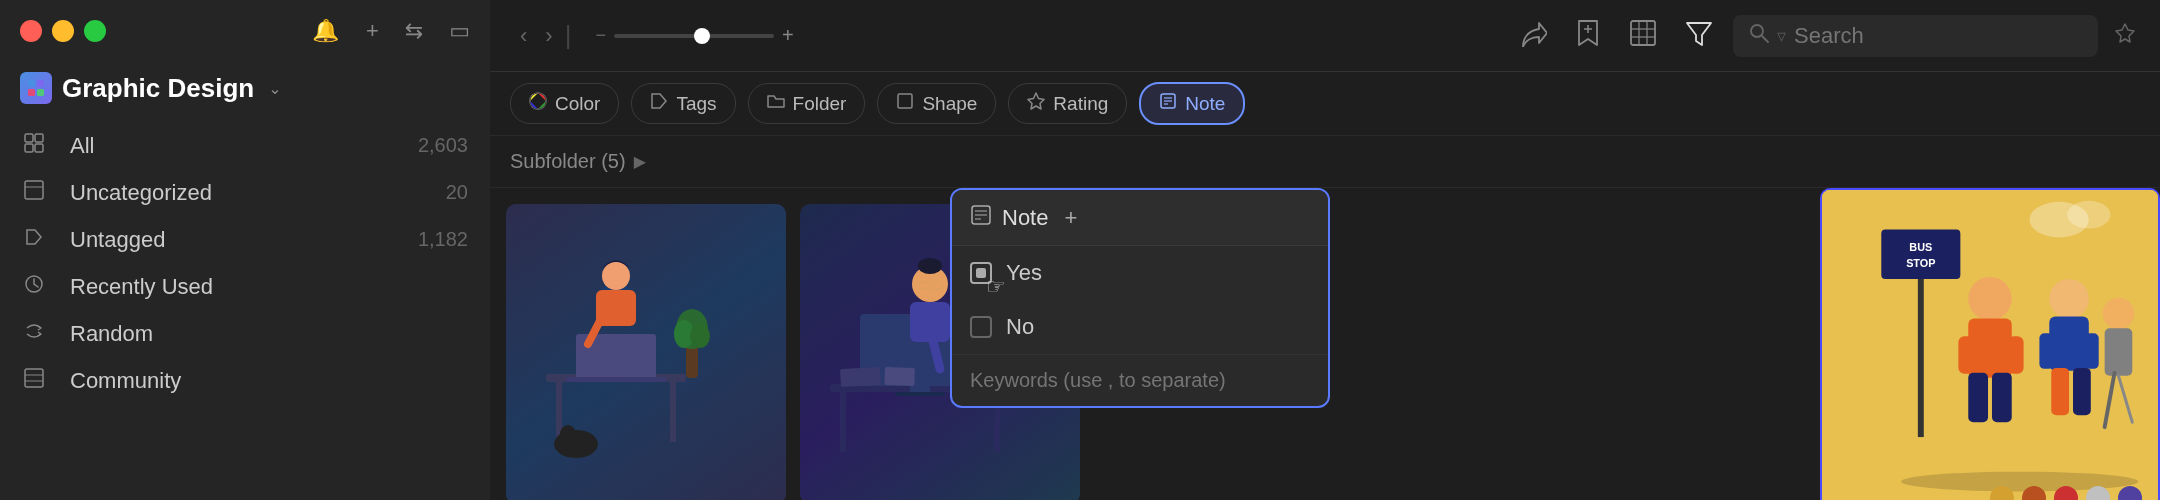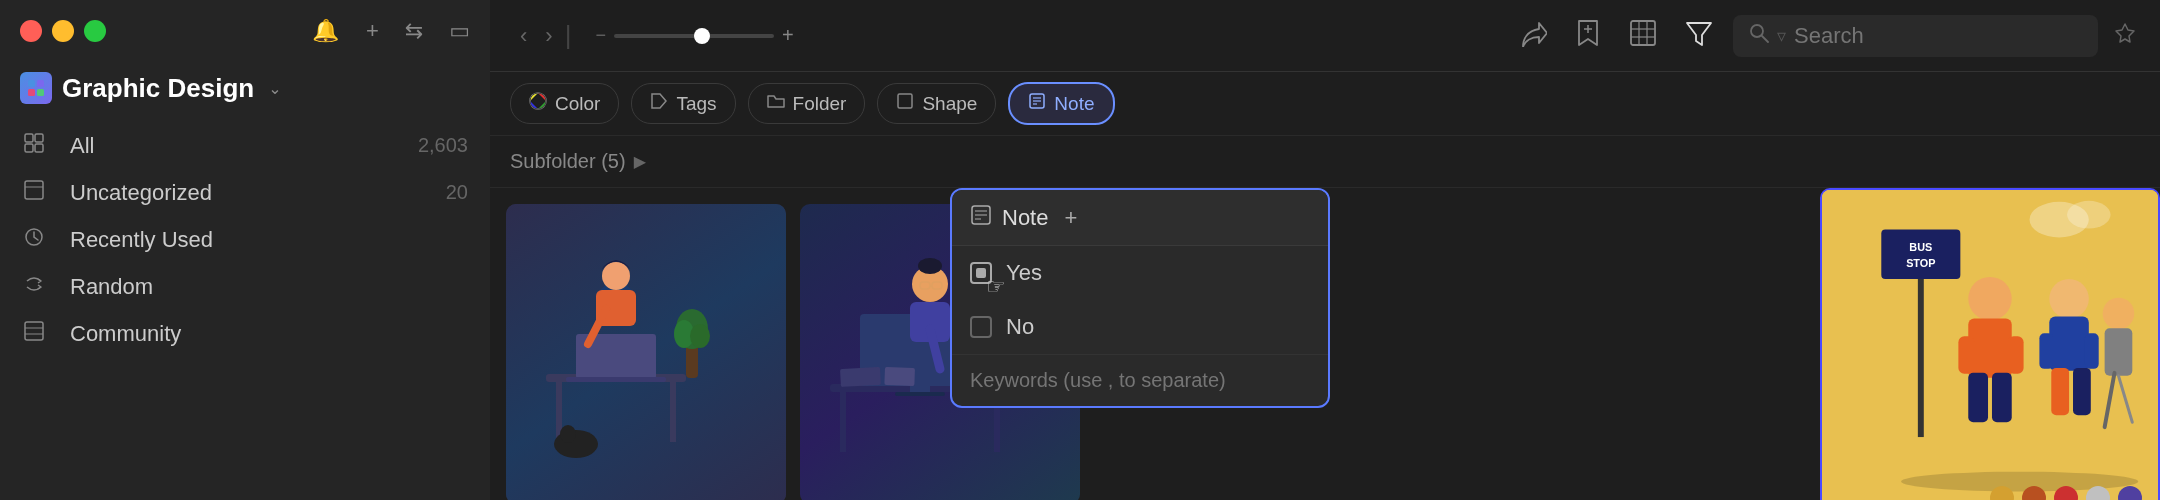--- a/index.html
+++ b/index.html
@@ -459,20 +459,31 @@
           <svg width="22" height="22" viewBox="0 0 22 22" fill="none">
             <rect x="2" y="2" width="18" height="18" rx="2" fill="none" stroke="#888" stroke-width="1.5"></rect>
             <line x1="2" y1="8" x2="20" y2="8" stroke="#888" stroke-width="1"></line>
           </svg>
         </span>
         <span class="nav-item-label">Uncategorized</span>
       </div>
       <span class="nav-item-count">20</span>
     </div>
 
+    <div class="nav-item">
+      <div class="nav-item-left">
+        <span class="nav-icon">
+          <svg width="22" height="22" viewBox="0 0 22 22" fill="none">
+            <path d="M4 4 L12 4 L18 11 L12 18 L4 18 Z" fill="none" stroke="#888" stroke-width="1.5"></path>
+          </svg>
+        </span>
+        <span class="nav-item-label">Untagged</span>
+      </div>
+      <span class="nav-item-count">1,182</span>
+    </div>
 
     <div class="nav-item">
       <div class="nav-item-left">
         <span class="nav-icon">
           <svg width="22" height="22" viewBox="0 0 22 22" fill="none">
             <circle cx="11" cy="11" r="8" fill="none" stroke="#888" stroke-width="1.5"></circle>
             <polyline points="11,6 11,11 15,14" fill="none" stroke="#888" stroke-width="1.5" stroke-linecap="round"></polyline>
           </svg>
         </span>
         <span class="nav-item-label">Recently Used</span>
@@ -611,20 +622,28 @@
 
     <button class="filter-btn">
       <span>
         <svg width="18" height="18" viewBox="0 0 18 18" fill="none">
           <rect x="2" y="2" width="14" height="14" rx="1.5" stroke="#888" stroke-width="1.5"></rect>
         </svg>
       </span>
       <span>Shape</span>
     </button>
 
+    <button class="filter-btn">
+      <span>
+        <svg width="18" height="18" viewBox="0 0 18 18" fill="none">
+          <polygon points="9,1 11.5,6.5 17,7.5 13,11.5 14,17 9,14 4,17 5,11.5 1,7.5 6.5,6.5" stroke="#888" stroke-width="1.5" stroke-linejoin="round"></polygon>
+        </svg>
+      </span>
+      <span>Rating</span>
+    </button>
 
     <button class="filter-btn note-btn-active">
       <span>
         <svg width="18" height="18" viewBox="0 0 18 18" fill="none">
           <rect x="2" y="2" width="14" height="14" rx="2" stroke="#8faeff" stroke-width="1.5"></rect>
           <line x1="5" y1="6" x2="13" y2="6" stroke="#8faeff" stroke-width="1.2"></line>
           <line x1="5" y1="9" x2="13" y2="9" stroke="#8faeff" stroke-width="1.2"></line>
           <line x1="5" y1="12" x2="9" y2="12" stroke="#8faeff" stroke-width="1.2"></line>
         </svg>
       </span>

